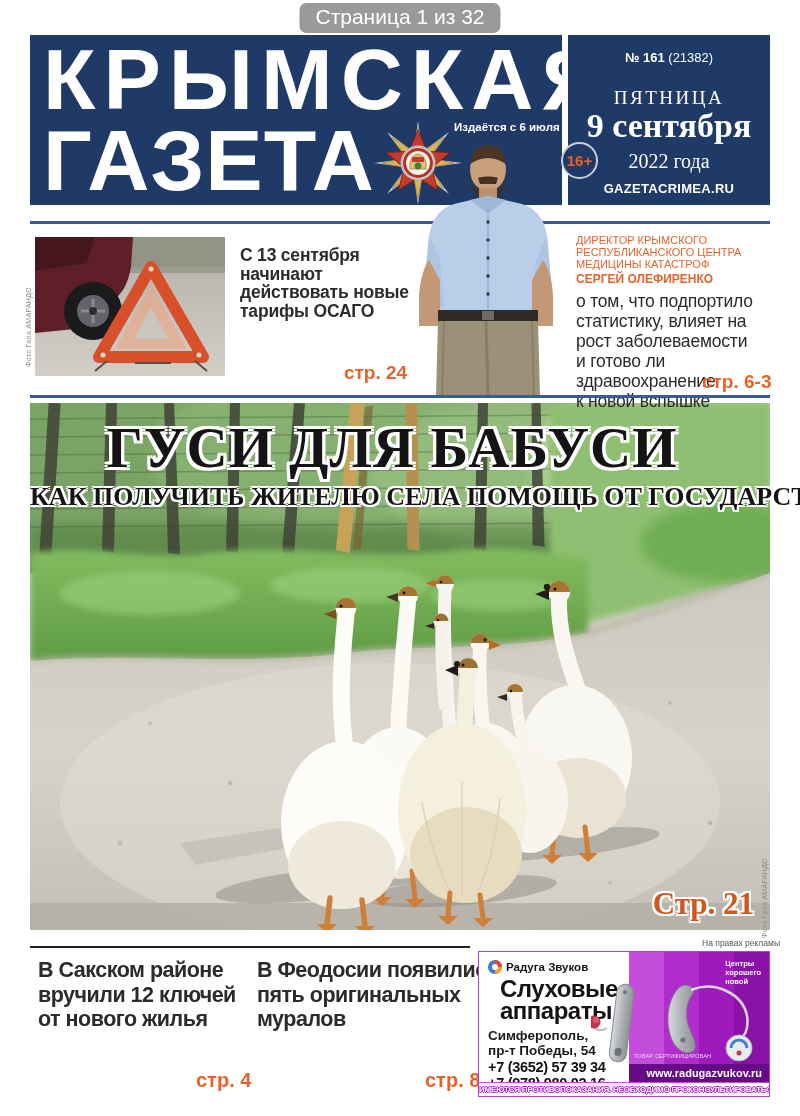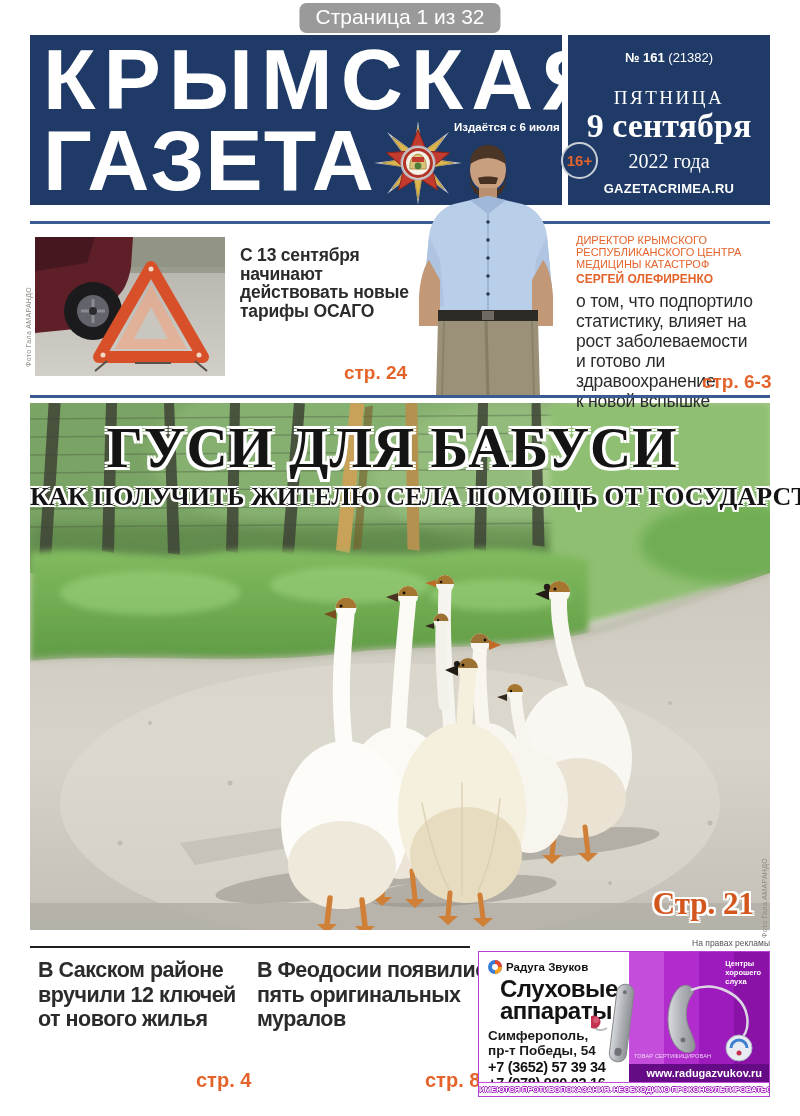--- a/index.html
+++ b/index.html
@@ -115,21 +115,21 @@
   
   .bt-text {
     position:absolute; top:958px; font-size:21.5px; line-height:24.5px;
     font-weight:600; color:#2b2b2b; white-space:pre-line; letter-spacing:-.5px;
   }
   .bt-1 { left:38px; }
   .bt-2 { left:257px; }
   .pref-b1 { left:196px; top:1069px; font-size:20px; }
   .pref-b2 { left:425px; top:1069px; font-size:20px; }
   
-  .ad-marker { position:absolute; right:30px; top:938px; font-size:8.5px; color:#555; }
+  .ad-marker { position:absolute; right:20px; top:938px; font-size:8.5px; color:#555; }
   .ad {
     position:absolute; left:478px; top:951px; width:292px; height:146px;
     background:#ffffff; border:1px solid #b13fd0;
   }
   .ad-purple {
     position:absolute; left:150px; top:0; width:140px; height:130px;
     background:linear-gradient(90deg,#c44ddb 0 25%,#b02ccd 25% 50%,#9d1abc 50% 75%,#8a12a6 75% 100%);
   }
   .ad-brand { position:absolute; left:9px; top:8px; display:flex; align-items:center; gap:4px; }
   .ad-brand-label { font-size:11.5px; font-weight:700; color:#111; white-space:nowrap; }
@@ -505,21 +505,21 @@
       </svg>
       <span class="ad-brand-label">Радуга Звуков</span>
     </div>
     <div class="ad-product">Слуховые
 аппараты</div>
     <div class="ad-address">Симферополь,
 пр-т Победы, 54</div>
     <div class="ad-phones"><span>+7 (3652) 57 39 34</span><br><span>+7 (978) 980 02 16</span></div>
     <div class="ad-tagline">Центры
 хорошего
-слуха</div>
+новой</div>
     <svg class="ad-aids" width="172" height="94" viewBox="0 0 172 94">
       <defs>
         <linearGradient id="silv" x1="0" y1="0" x2="1" y2="0">
           <stop offset="0" stop-color="#d8dadd"></stop>
             <stop offset=".5" stop-color="#aeb2b6"></stop>
             <stop offset="1" stop-color="#8e9195"></stop>
         </linearGradient>
       </defs>
       <path d="M16,52 C10,56 4,54 1,48" stroke="#b9bbbe" stroke-width="2" fill="none"></path>
       <circle cx="3" cy="46" r="6.5" fill="#c2314e"></circle>

